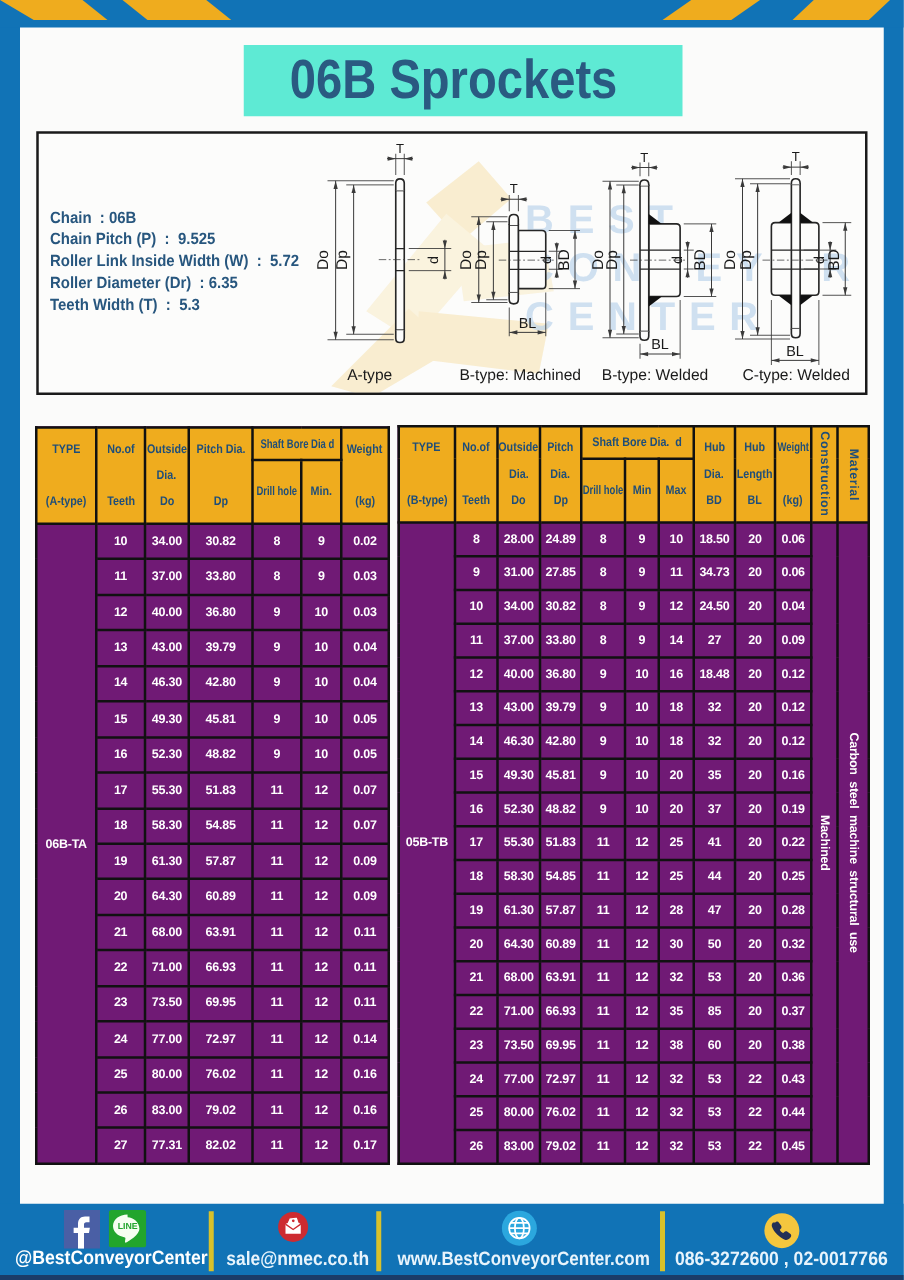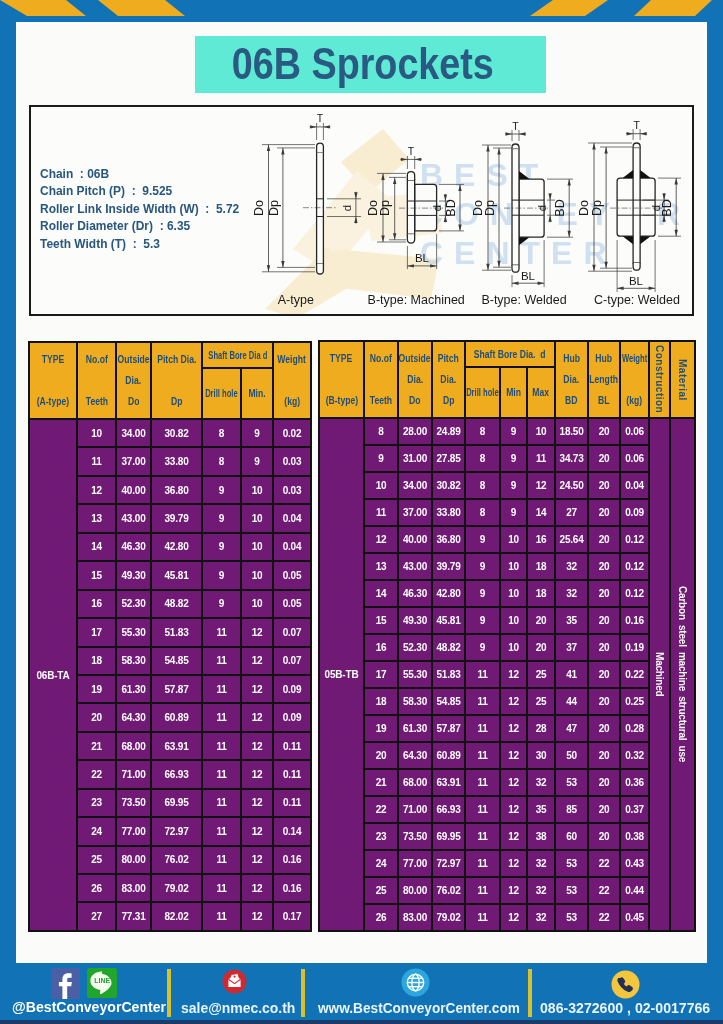--- a/index.html
+++ b/index.html
@@ -493,21 +493,21 @@
           <td class="bc">20</td>
           <td class="bc">0.09</td>
         </tr>
         <tr class="br">
           <td class="bc">12</td>
           <td class="bc">40.00</td>
           <td class="bc">36.80</td>
           <td class="bc">9</td>
           <td class="bc">10</td>
           <td class="bc">16</td>
-          <td class="bc">25.64</td>
+          <td class="bc">18.48</td>
           <td class="bc">20</td>
           <td class="bc">0.12</td>
         </tr>
         <tr class="br">
           <td class="bc">13</td>
           <td class="bc">43.00</td>
           <td class="bc">39.79</td>
           <td class="bc">9</td>
           <td class="bc">10</td>
           <td class="bc">18</td>

